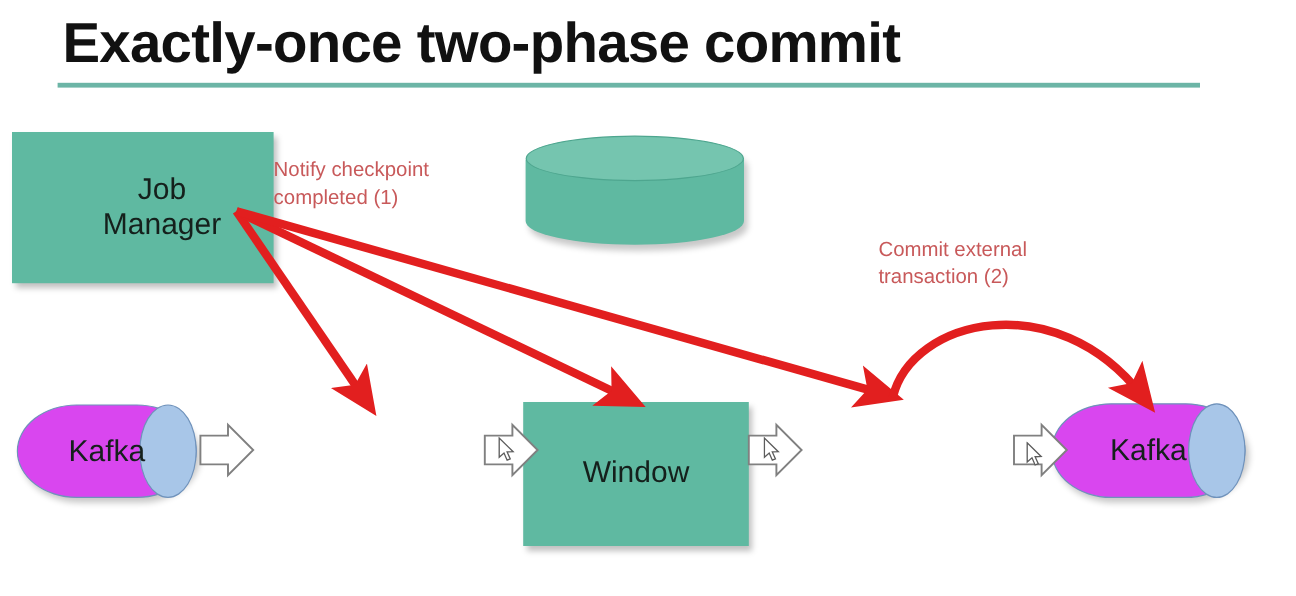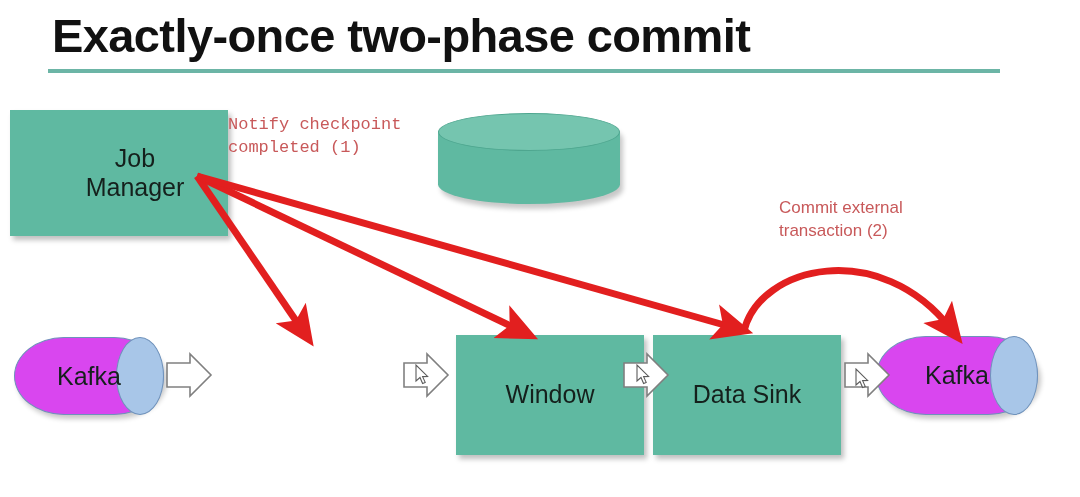--- a/index.html
+++ b/index.html
@@ -141,37 +141,34 @@
   <div class="cyl-v" style="left:438px; top:114px; width:182px; height:90px; font-size:25px;">
     <span class="lid"></span>
   </div>
 
   <div class="cyl-h" style="left:14px; top:337px; width:148px; height:76px; font-size:25px;">
     <span class="cap"></span>
     <span style="position:relative; z-index:2;">Kafka</span>
   </div>
 
 
-  <div class="box" style="left:456px; top:335px; width:188px; height:120px; font-size:25px;">
+  <div class="box" style="left:436px; top:335px; width:188px; height:120px; font-size:25px;">
     <span>Window</span>
   </div>
 
-  <div class="box" style="left:653px; top:335px; width:188px; height:120px; font-size:25px;">
-    <span>Data Sink</span>
-  </div>
 
   <div class="cyl-h" style="left:876px; top:336px; width:160px; height:77px; font-size:25px;">
     <span class="cap"></span>
     <span style="position:relative; z-index:2;">Kafka</span>
   </div>
 
-  <div class="redlabel" style="left:228px; top:114px;font-family:Liberation Mono, monospace;">Notify checkpoint
+  <div class="redlabel" style="left:228px; top:131px;">Notify checkpoint
 completed (1)</div>
 
-  <div class="redlabel" style="left:779px; top:197px;">Commit external
+  <div class="redlabel" style="left:732px; top:197px;">Commit external
 transaction (2)</div>
 
   <svg class="overlay" viewBox="0 0 1080 497">
     <defs>
       <marker id="redhead" markerWidth="6" markerHeight="6" refX="3.1" refY="3" orient="auto" markerUnits="strokeWidth">
         <path d="M0,0.4 L5.8,3 L0,5.6 L1.3,3 Z" fill="#e21f1f"></path>
       </marker>
     </defs>
 
     <g fill="#ffffff" stroke="#808080" stroke-width="1.6" stroke-linejoin="miter">

